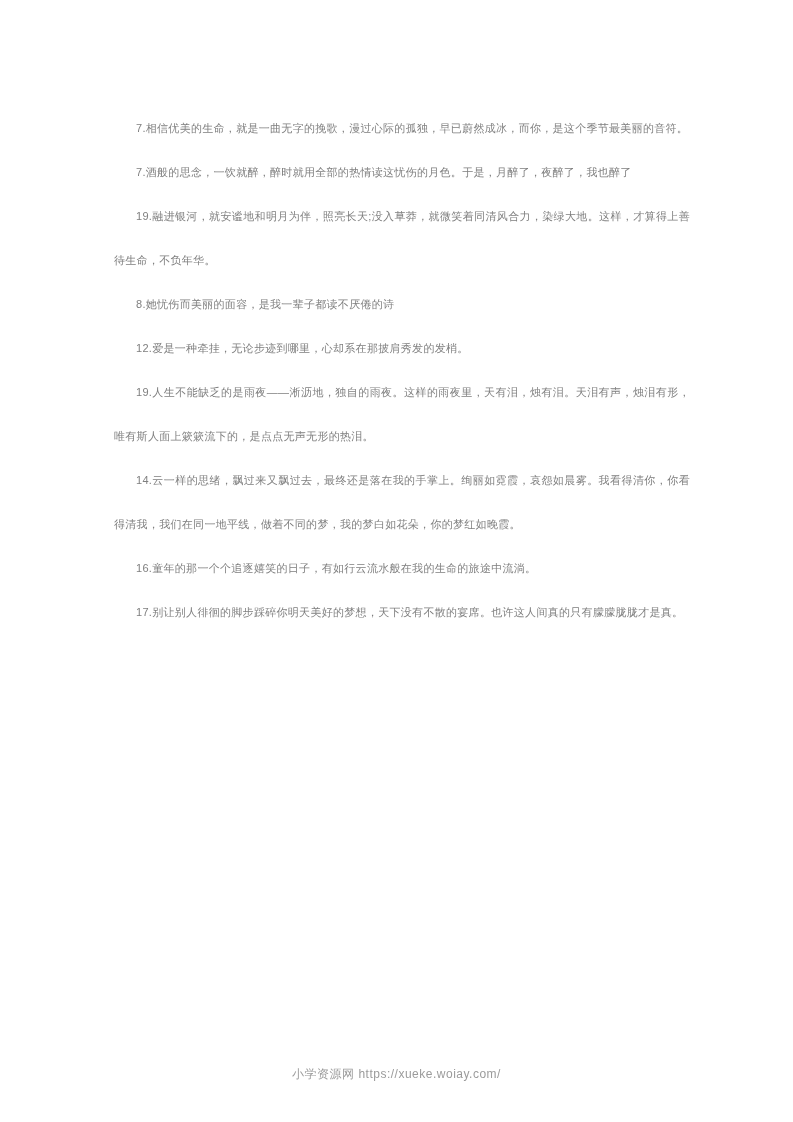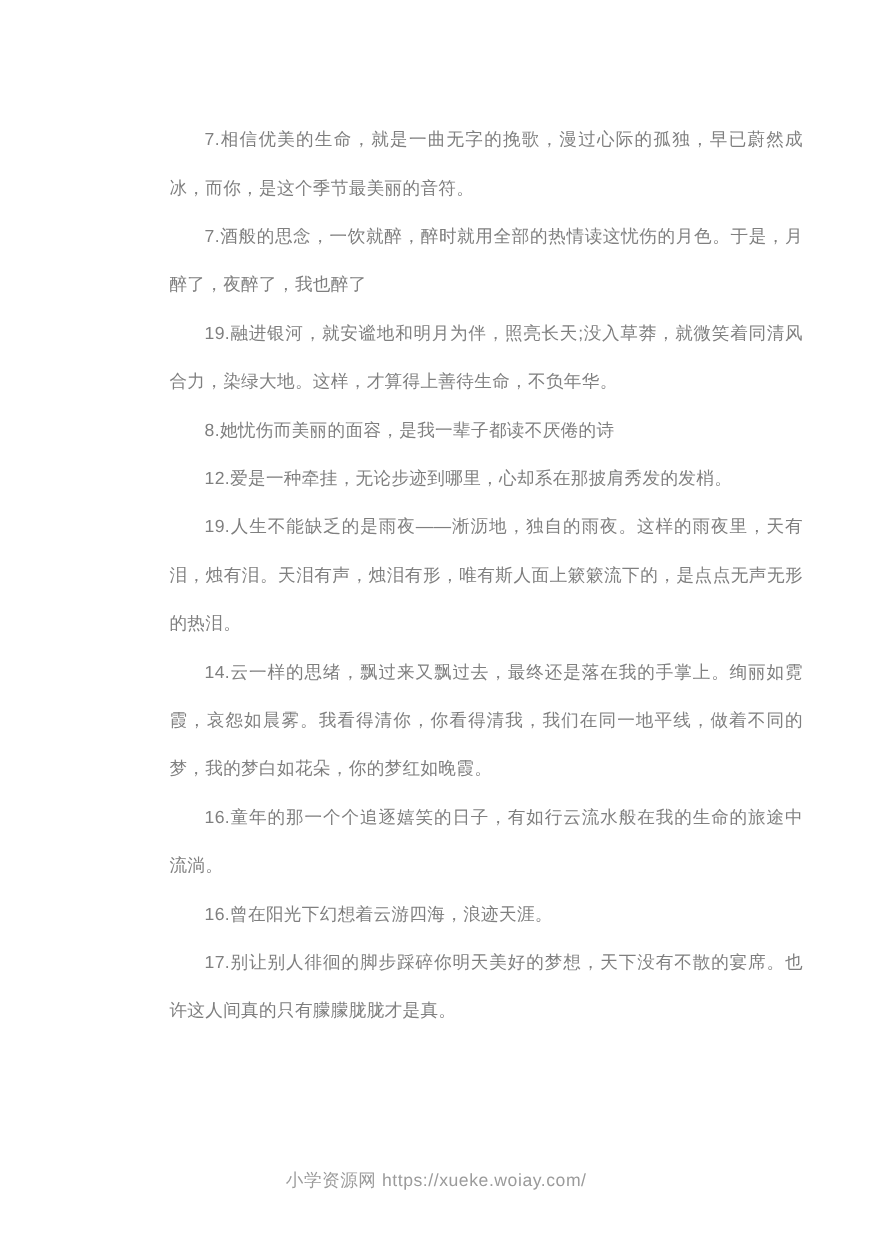--- a/index.html
+++ b/index.html
@@ -21,41 +21,40 @@
     width: 793px;
     height: 1122px;
     background: #ffffff;
   }
   .doc-body {
     position: absolute;
     left: 114px;
     top: 106px;
     width: 576px;
     color: #7f7f7f;
-    font-size: 16px;
+    font-size: 11px;
     line-height: 44px;
     text-align: justify;
     text-justify: inter-ideograph;
     letter-spacing: 0.3px;
-    margin-left: 40px;
   }
   .doc-body p {
     margin: 0;
     padding: 0;
     text-indent: 2em;
     word-break: break-all;
   }
   .page-footer {
     position: absolute;
     left: 0;
     top: 1062px;
     width: 793px;
     text-align: center;
     color: #9b9b9b;
-    font-size: 16px;
+    font-size: 12px;
     line-height: 24px;
     letter-spacing: 0.5px;
   }
   .page-footer .site-url {
     color: #9b9b9b;
     text-decoration: none;
   }
 </style>
 </head>
 <body>
@@ -64,21 +63,20 @@
 
   <div class="doc-body">
     <p>7.相信优美的生命，就是一曲无字的挽歌，漫过心际的孤独，早已蔚然成冰，而你，是这个季节最美丽的音符。</p>
     <p>7.酒般的思念，一饮就醉，醉时就用全部的热情读这忧伤的月色。于是，月醉了，夜醉了，我也醉了</p>
     <p>19.融进银河，就安谧地和明月为伴，照亮长天;没入草莽，就微笑着同清风合力，染绿大地。这样，才算得上善待生命，不负年华。</p>
     <p>8.她忧伤而美丽的面容，是我一辈子都读不厌倦的诗</p>
     <p>12.爱是一种牵挂，无论步迹到哪里，心却系在那披肩秀发的发梢。</p>
     <p>19.人生不能缺乏的是雨夜——淅沥地，独自的雨夜。这样的雨夜里，天有泪，烛有泪。天泪有声，烛泪有形，唯有斯人面上簌簌流下的，是点点无声无形的热泪。</p>
     <p>14.云一样的思绪，飘过来又飘过去，最终还是落在我的手掌上。绚丽如霓霞，哀怨如晨雾。我看得清你，你看得清我，我们在同一地平线，做着不同的梦，我的梦白如花朵，你的梦红如晚霞。</p>
     <p>16.童年的那一个个追逐嬉笑的日子，有如行云流水般在我的生命的旅途中流淌。</p>
-    <p>16.曾在阳光下幻想着云游四海，浪迹天涯。</p>
     <p>17.别让别人徘徊的脚步踩碎你明天美好的梦想，天下没有不散的宴席。也许这人间真的只有朦朦胧胧才是真。</p>
   </div>
 
   <div class="page-footer">
     <span>小学资源网</span>
     <span class="site-url">https://xueke.woiay.com/</span>
   </div>
 
 </div>
 

